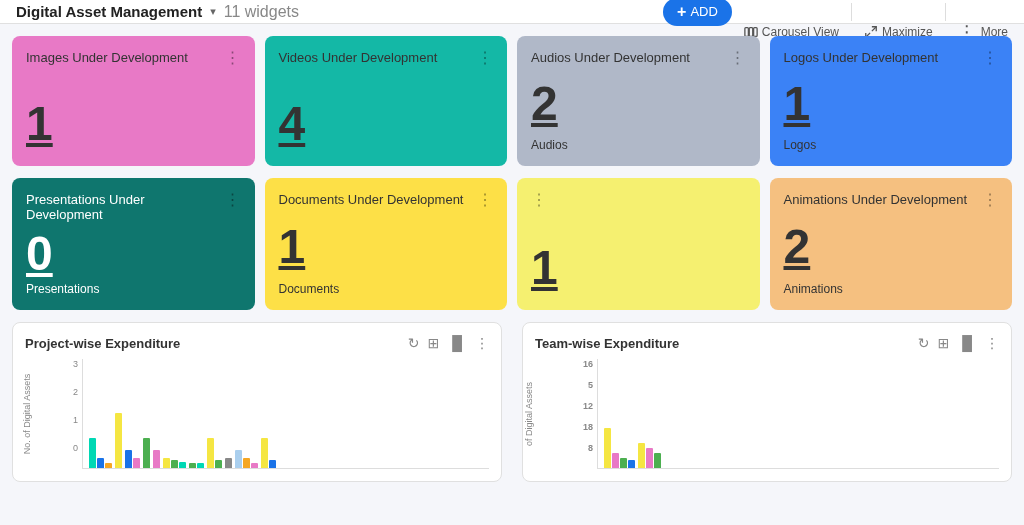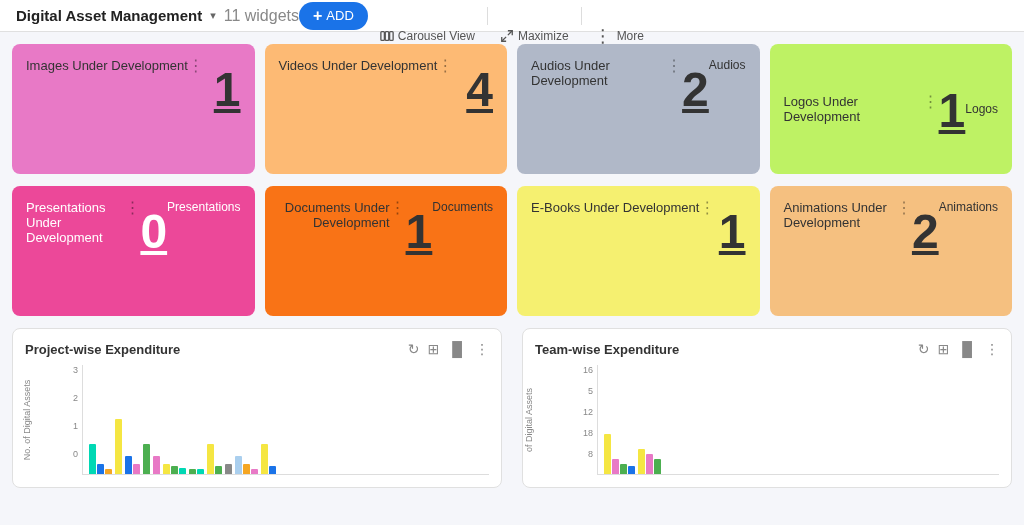--- a/index.html
+++ b/index.html
@@ -1,21 +1,21 @@
 <!DOCTYPE html>
 <html><head>
   <meta charset="utf-8">
   <style>
     * { box-sizing: border-box; margin: 0; padding: 0; }
     body { font-family: -apple-system, BlinkMacSystemFont, 'Segoe UI', sans-serif; background: #f5f6fa; font-size: 13px; color: #333; overflow: hidden; }
 
     
     .header {
-      display: flex; align-items: center; 
-      padding: 6px 16px; background: #fff; border-bottom: 1px solid #e0e0e0; height: 32px;
+      display: flex; align-items: center; justify-content: space-between;
+      padding: 6px 16px; background: #fff; border-bottom: 1px solid #e0e0e0; height: 24px;
     }
     .header-left { display: flex; align-items: center; gap: 8px; }
     .header-title { font-size: 15px; font-weight: 600; color: #222; }
     .header-arrow { color: #666; font-size: 11px; }
     .widget-count { font-size: 16px; color: #888; }
     .header-right { display: flex; align-items: center; gap: 12px; }
     .add-btn {
       background: #1a73e8; color: #fff; border: none; border-radius: 20px;
       padding: 5px 14px; font-size: 13px; font-weight: 500; cursor: pointer;
       display: flex; align-items: center; gap: 4px;
@@ -25,35 +25,35 @@
     .header-action svg { width: 14px; height: 14px; }
     .separator { width: 1px; height: 18px; background: #ddd; }
 
     
     .content { padding: 12px; display: flex; flex-direction: column; gap: 12px; }
 
     
     .cards-row { display: grid; grid-template-columns: repeat(4, 1fr); gap: 10px; }
     .widget-card {
       border-radius: 8px; padding: 14px; position: relative; min-height: 130px;
-      display: flex; flex-direction: row; justify-content: space-between;
+      display: flex; flex-direction: column; justify-content: space-between;
     }
     .card-header { display: flex; justify-content: space-between; align-items: flex-start; }
     .card-title { font-size: 13px; font-weight: 500; }
     .card-menu { color: rgba(0,0,0,0.4); cursor: pointer; font-size: 16px; line-height: 1; }
     .card-number { font-size: 48px; font-weight: 700; line-height: 1; text-decoration: underline; margin: 8px 0 4px; }
     .card-label { font-size: 12px; }
 
     
     .card-pink { background: #e879c6; color: #333; }
-    .card-blue-light { background: #fdba74; color: #333; }
+    .card-blue-light { background: #14b8a6; color: #333; }
     .card-gray { background: #b0b8c8; color: #333; }
-    .card-green-light { background: #bef264; color: #333; align-items: center; }
-    .card-blue-med { background: #ec4899; color: #fff; }
-    .card-red { background: #f97316; color: #333; text-align: right; }
+    .card-green-light { background: #3b82f6; color: #333; }
+    .card-blue-med { background: #0f766e; color: #fff; }
+    .card-red { background: #fde047; color: #333; }
     .card-yellow { background: #f5f070; color: #333; }
     .card-orange { background: #f5c080; color: #333; }
 
     
     .charts-row { display: grid; grid-template-columns: 1fr 1fr; gap: 20px; }
     .chart-card {
       background: #fff; border: 1px solid #e0e0e0; border-radius: 8px; padding: 12px;
       min-height: 155px;
     }
     .chart-header { display: flex; justify-content: space-between; align-items: center; margin-bottom: 8px; }
@@ -167,21 +167,20 @@
       <div class="widget-card card-red">
       <div class="card-header">
         <span class="card-title">Documents Under Development</span>
         <span class="card-menu">⋮</span>
       </div>
       <div class="card-number">1</div>
       <div class="card-label">Documents</div>
     </div>
       <div class="widget-card card-yellow">
       <div class="card-header">
-        <span class="card-title">E-Books Under Development</span>
         <span class="card-menu">⋮</span>
       </div>
       <div class="card-number">1</div>
     </div>
       <div class="widget-card card-orange">
       <div class="card-header">
         <span class="card-title">Animations Under Development</span>
         <span class="card-menu">⋮</span>
       </div>
       <div class="card-number">2</div>
@@ -267,21 +266,21 @@
         <div class="chart-actions">
           <span class="chart-icon">↻</span>
           <span class="chart-icon">⊞</span>
           <span class="chart-icon">▐▌</span>
           <span class="chart-icon">⋮</span>
         </div>
       </div>
       <div class="chart-wrap">
         <span class="y-label">of Digital Assets</span>
         <div class="chart-inner">
-          <div style="display:flex; gap:0;">
+          <div style="display:flex; gap:0;font-weight:bold;">
             <div class="chart-y-axis">
               <span>16</span>
               <span>5</span>
               <span>12</span>
               <span>18</span>
               <span>8</span>
             </div>
             <div class="chart-bars-container" id="team-bars" style="flex:1;">
                 <div class="bar-group">
                   <div class="bar" style="height: 40px; background: rgb(245, 230, 66);"></div>

